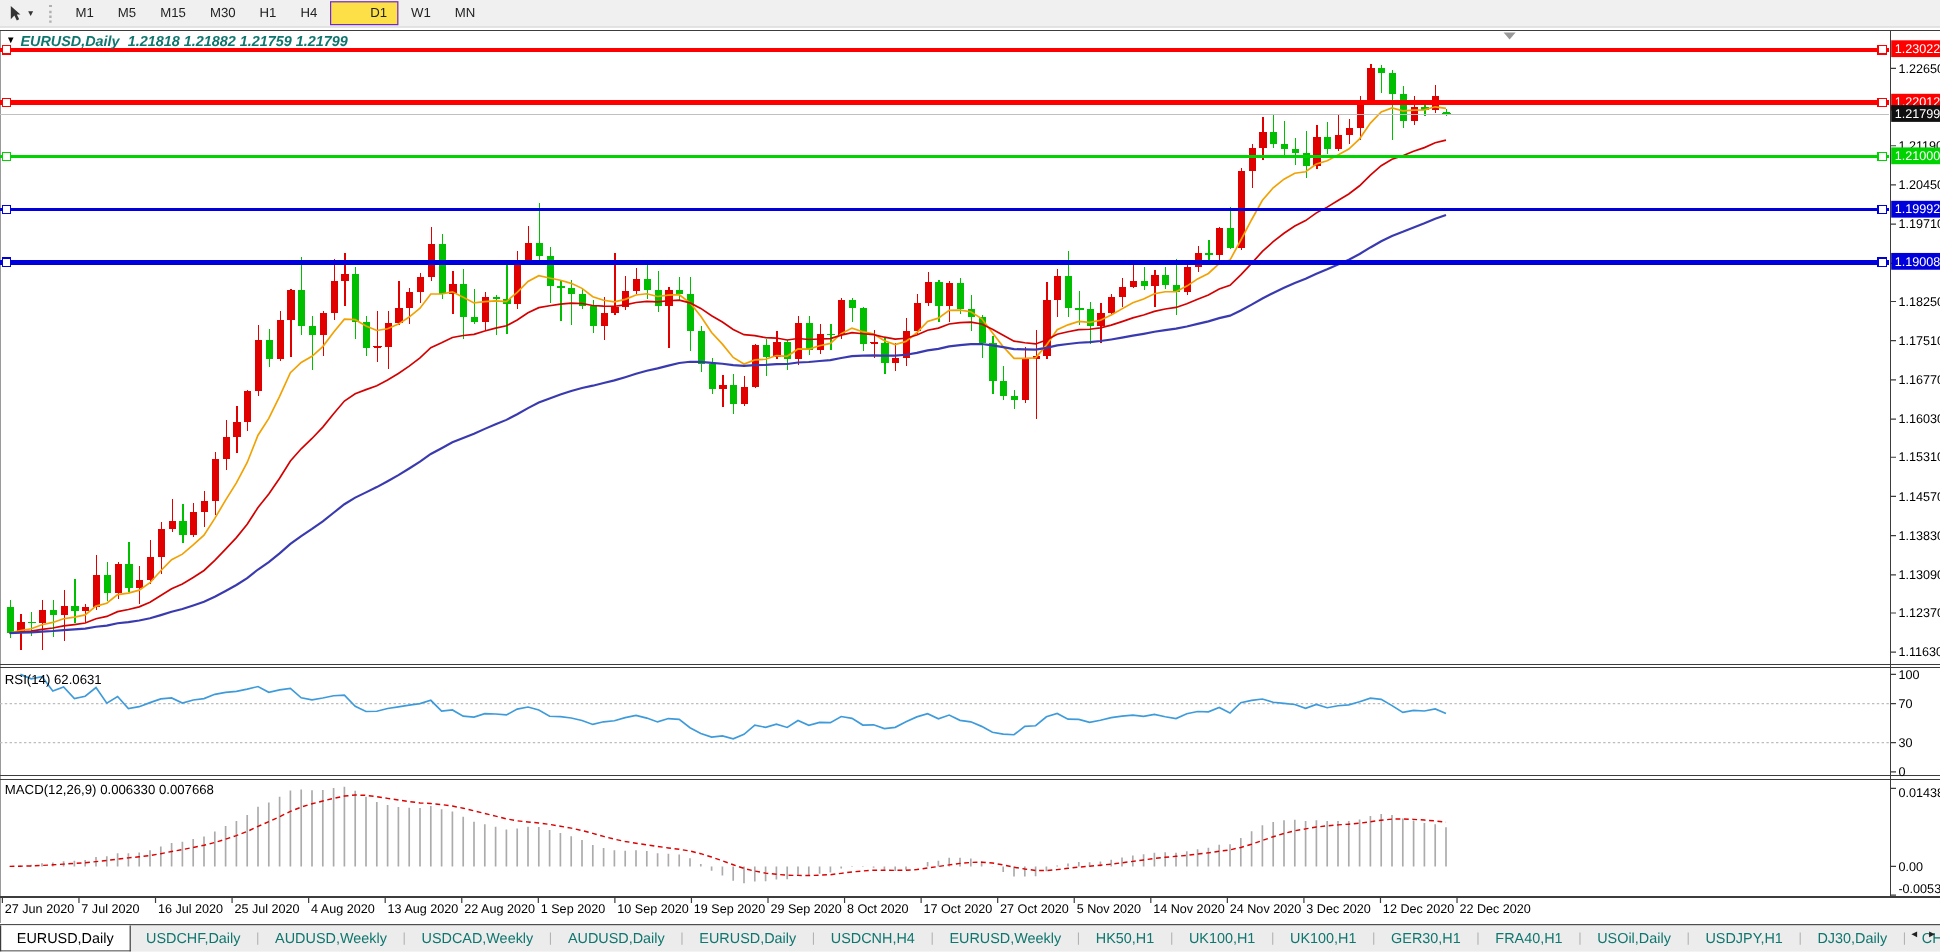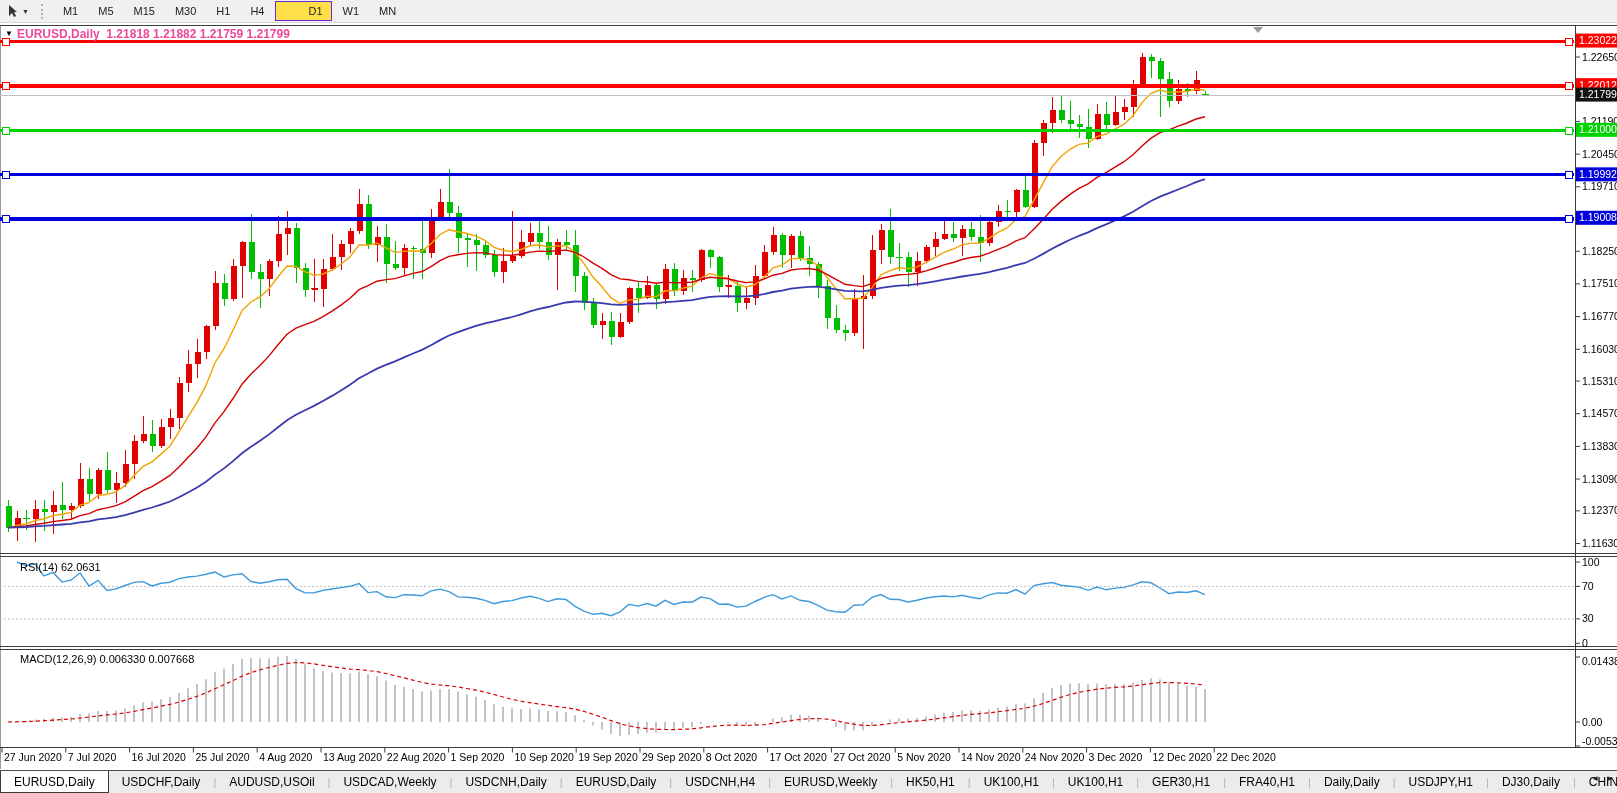--- a/index.html
+++ b/index.html
@@ -8,31 +8,31 @@
   svg text{font-family:"Liberation Sans","DejaVu Sans",sans-serif;}
   
   .toolbar{position:absolute;left:0;top:0;width:1617px;height:23px;background:#f0f0f0;
            border-bottom:1px solid #d7d7d7;display:flex;align-items:center;box-sizing:border-box;z-index:5;}
   .cursor-tool{display:flex;align-items:center;gap:3px;padding:2px 6px 2px 8px;}
   .cursor-tool .caret{font-size:7px;color:#333;}
   .grip{height:15px;border-left:2px dotted #b0b0b0;margin:0 10px 0 6px;}
   .tf{font-size:11px;color:#222;padding:2px 8px;margin:0 1px;border:1px solid transparent;line-height:14px;}
   .tf.active{background:#fde047;border:1px solid #6d28d9;padding-left:32px;}
   
-  .chart-title{position:absolute;left:17px;top:27px;font-size:12px;font-weight:bold;color:#ec4899;z-index:4;white-space:pre;}
+  .chart-title{position:absolute;left:17px;top:27px;font-size:12px;font-weight:bold;color:#0f766e;z-index:4;white-space:pre;font-style:italic;}
   .sym-caret{position:absolute;left:5px;top:29px;font-size:8px;color:#000;z-index:4;}
-  .ind-label{position:absolute;left:20px;font-size:11px;color:#000;z-index:4;}
+  .ind-label{position:absolute;left:4px;font-size:11px;color:#000;z-index:4;}
   #rsi-label{top:561px;}
   #macd-label{top:653px;text-align:right;}
   .chart-surface{position:absolute;left:0;top:26px;width:1575px;height:722px;z-index:2;}
   
   .tabbar{position:absolute;left:0;top:770px;width:1617px;height:23px;background:#ececec;
           border-top:1px solid #4e4e4e;display:flex;align-items:stretch;box-sizing:border-box;
           overflow:hidden;z-index:5;font-size:12px;}
-  .tab{display:flex;align-items:center;padding:0 13px;color:#000000;white-space:nowrap;}
+  .tab{display:flex;align-items:center;padding:0 13px;color:#0f766e;white-space:nowrap;}
   .tab.active{background:#fff;color:#000;border-left:1px solid #3a3a3a;border-right:1px solid #3a3a3a;
               border-bottom:1px solid #3a3a3a;box-sizing:border-box;}
   .tab-sep{color:#b3b3b3;align-self:center;font-size:11px;}
   .tab-scroll{position:absolute;right:3px;top:774px;display:flex;gap:7px;font-size:8px;color:#222;z-index:6;}
   .tab-scroll span{cursor:default;}
 </style>
 </head>
 <body>
 
 <svg id="chart-svg" width="1617" height="793" viewBox="0 0 1617 793" style="position:absolute;left:0;top:0;z-index:1;">
@@ -645,43 +645,43 @@
 <div class="chart-title"><span>EURUSD,Daily</span><span>  </span><span>1.21818 1.21882 1.21759 1.21799</span></div>
 
 <div class="ind-label" id="rsi-label">RSI(14) 62.0631</div>
 <div class="ind-label" id="macd-label">MACD(12,26,9) 0.006330 0.007668</div>
 
 <div class="tabbar">
   <div style="display:flex;align-items:stretch;">
       <div class="tab active">EURUSD,Daily</div>
       <div class="tab">USDCHF,Daily</div>
       <span class="tab-sep">|</span>
-      <div class="tab">AUDUSD,USOil</div>
+      <div class="tab">AUDUSD,Weekly</div>
       <span class="tab-sep">|</span>
       <div class="tab">USDCAD,Weekly</div>
       <span class="tab-sep">|</span>
-      <div class="tab">USDCNH,Daily</div>
+      <div class="tab">AUDUSD,Daily</div>
       <span class="tab-sep">|</span>
       <div class="tab">EURUSD,Daily</div>
       <span class="tab-sep">|</span>
       <div class="tab">USDCNH,H4</div>
       <span class="tab-sep">|</span>
       <div class="tab">EURUSD,Weekly</div>
       <span class="tab-sep">|</span>
       <div class="tab">HK50,H1</div>
       <span class="tab-sep">|</span>
       <div class="tab">UK100,H1</div>
       <span class="tab-sep">|</span>
       <div class="tab">UK100,H1</div>
       <span class="tab-sep">|</span>
       <div class="tab">GER30,H1</div>
       <span class="tab-sep">|</span>
       <div class="tab">FRA40,H1</div>
       <span class="tab-sep">|</span>
-      <div class="tab">Daily,Daily</div>
+      <div class="tab">USOil,Daily</div>
       <span class="tab-sep">|</span>
       <div class="tab">USDJPY,H1</div>
       <span class="tab-sep">|</span>
       <div class="tab">DJ30,Daily</div>
       <span class="tab-sep">|</span>
       <div class="tab">CHINA300,H1</div>
     </div>
 </div>
 <div class="tab-scroll">
   <span>◄</span>

